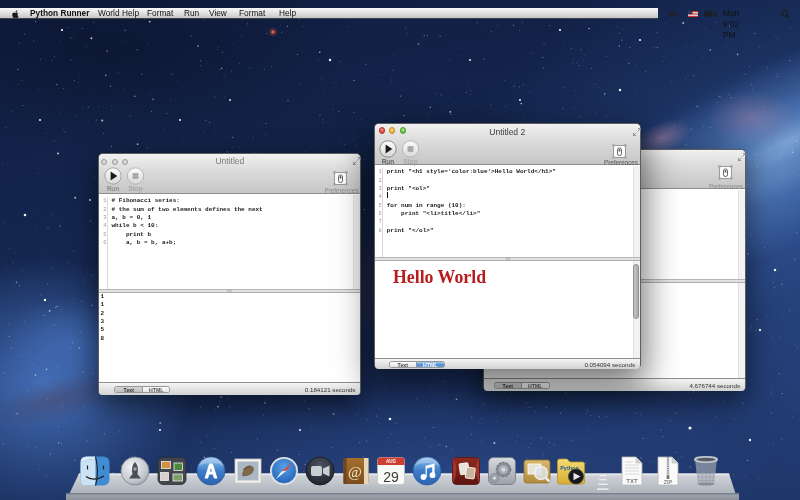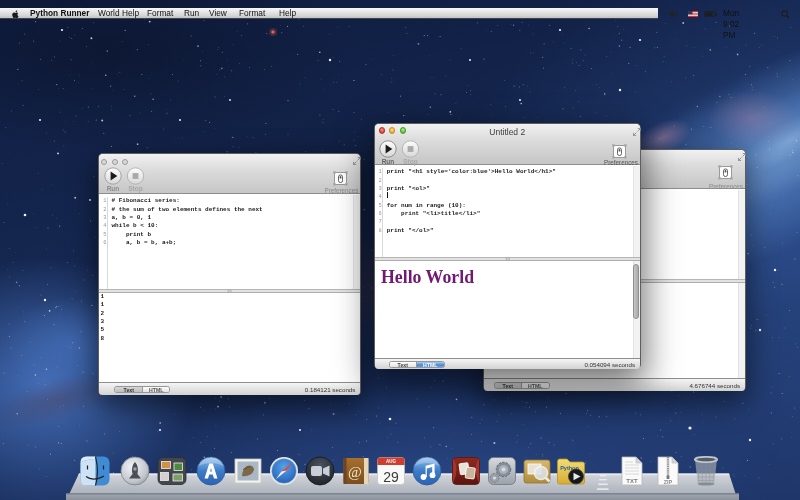--- a/index.html
+++ b/index.html
@@ -21,21 +21,21 @@
 .preflab { position:absolute; right:2px; top:33px; font-size:6.3px; color:#8a8a8a; }
 .editor { position:absolute; left:0; width:100%; background:#fff; overflow:hidden; }
 .gutter { position:absolute; left:0; top:1.8px; width:8.3px; text-align:right; font:5.4px "Liberation Mono"; line-height:8.33px; color:#9a9a9a; border-right:0.8px solid #d9d9d9; height:100%; }
 .code { position:absolute; left:12.2px; top:1.8px; font:bold 6px "Liberation Mono"; line-height:8.33px; color:#1a1a1a; }
 .code.out { left:1.2px; top:0.3px; font-weight:bold; }
 .sbtrack { position:absolute; right:0.5px; top:0; width:6.8px; height:100%; background:#f2f2f2; border-left:0.8px solid #e2e2e2; }
 .sbthumb { position:absolute; right:1px; width:5.8px; background:linear-gradient(90deg,#c6c6c6,#ababab); border:0.8px solid #909090; border-radius:3px; }
 .bottombar { position:absolute; left:0; width:100%; background:linear-gradient(#f5f5f5,#d2d2d2); border-top:1px solid #8e8e8e; border-radius:0 0 3.5px 3.5px; }
 .secs { position:absolute; right:5px; top:2.8px; font-size:6.2px; color:#333; }
 .htmlout { position:absolute; left:6.5px; top:6px; }
-.h1 { font:bold 17.8px "Liberation Serif"; color:#701a75; }
+.h1 { font:bold 17.8px "Liberation Serif"; color:#b91c1c;margin-left:12px; }
 .olist { margin-top:12px; font:8.2px "Liberation Serif"; color:#111; line-height:9.8px; }
 .olist .num { display:inline-block; width:17.5px; text-align:right; margin-right:2.5px; }
 </style></head>
 <body>
 <div id="desktop">
 <svg id="wall" width="800" height="500" viewBox="0 0 800 500">
 <defs>
  <linearGradient id="base" x1="0" y1="0" x2="0.3" y2="1">
   <stop offset="0" stop-color="#0f1c3f"></stop>
           <stop offset="0.5" stop-color="#152750"></stop>
@@ -1336,20 +1336,21 @@
 <div style="flex:1;background:linear-gradient(#fdfdfd,#e3e3e3);color:#555;font:bold 5.2px 'Liberation Sans';text-align:center;line-height:7.2px">HTML</div>
 </div>
  <div class="secs">4.676744 seconds</div>
 </div>
 </div>
 <div class="win" style="left:98.3px;top:152.9px;width:263.1px;height:242.6px;box-shadow:0 10px 28px 2px rgba(0,0,0,0.5)">
 <div class="header" style="height:39.7px">
  <div class="dots-inactive" style="left:1.9px;top:4.7px"></div>
  <div class="dots-inactive" style="left:12.4px;top:4.7px"></div>
  <div class="dots-inactive" style="left:22.9px;top:4.7px"></div>
+ <div class="title" style="color:#7c7c7c">Untitled</div>
  <svg style="position:absolute;left:253.5px;top:3.5px" width="8" height="8" viewBox="0 0 8 8">
 <path d="M4.6 3.4 L7.6 0.4 M3.4 4.6 L0.4 7.6" stroke="#8a8a8a" stroke-width="0.9"></path>
 <path d="M7.6 0.4 L4.8 0.4 M7.6 0.4 L7.6 3.2" stroke="#8a8a8a" stroke-width="0.9"></path>
 <path d="M0.4 7.6 L3.2 7.6 M0.4 7.6 L0.4 4.8" stroke="#8a8a8a" stroke-width="0.9"></path>
 </svg>
  <svg style="position:absolute;left:4.5px;top:13.5px" width="50" height="26" viewBox="0 0 50 26">
 <defs>
             <linearGradient id="btn4.5" x1="0" y1="0" x2="0" y2="1">
               <stop offset="0" stop-color="#fdfdfd"></stop>
               <stop offset="1" stop-color="#d8d8d8"></stop>

